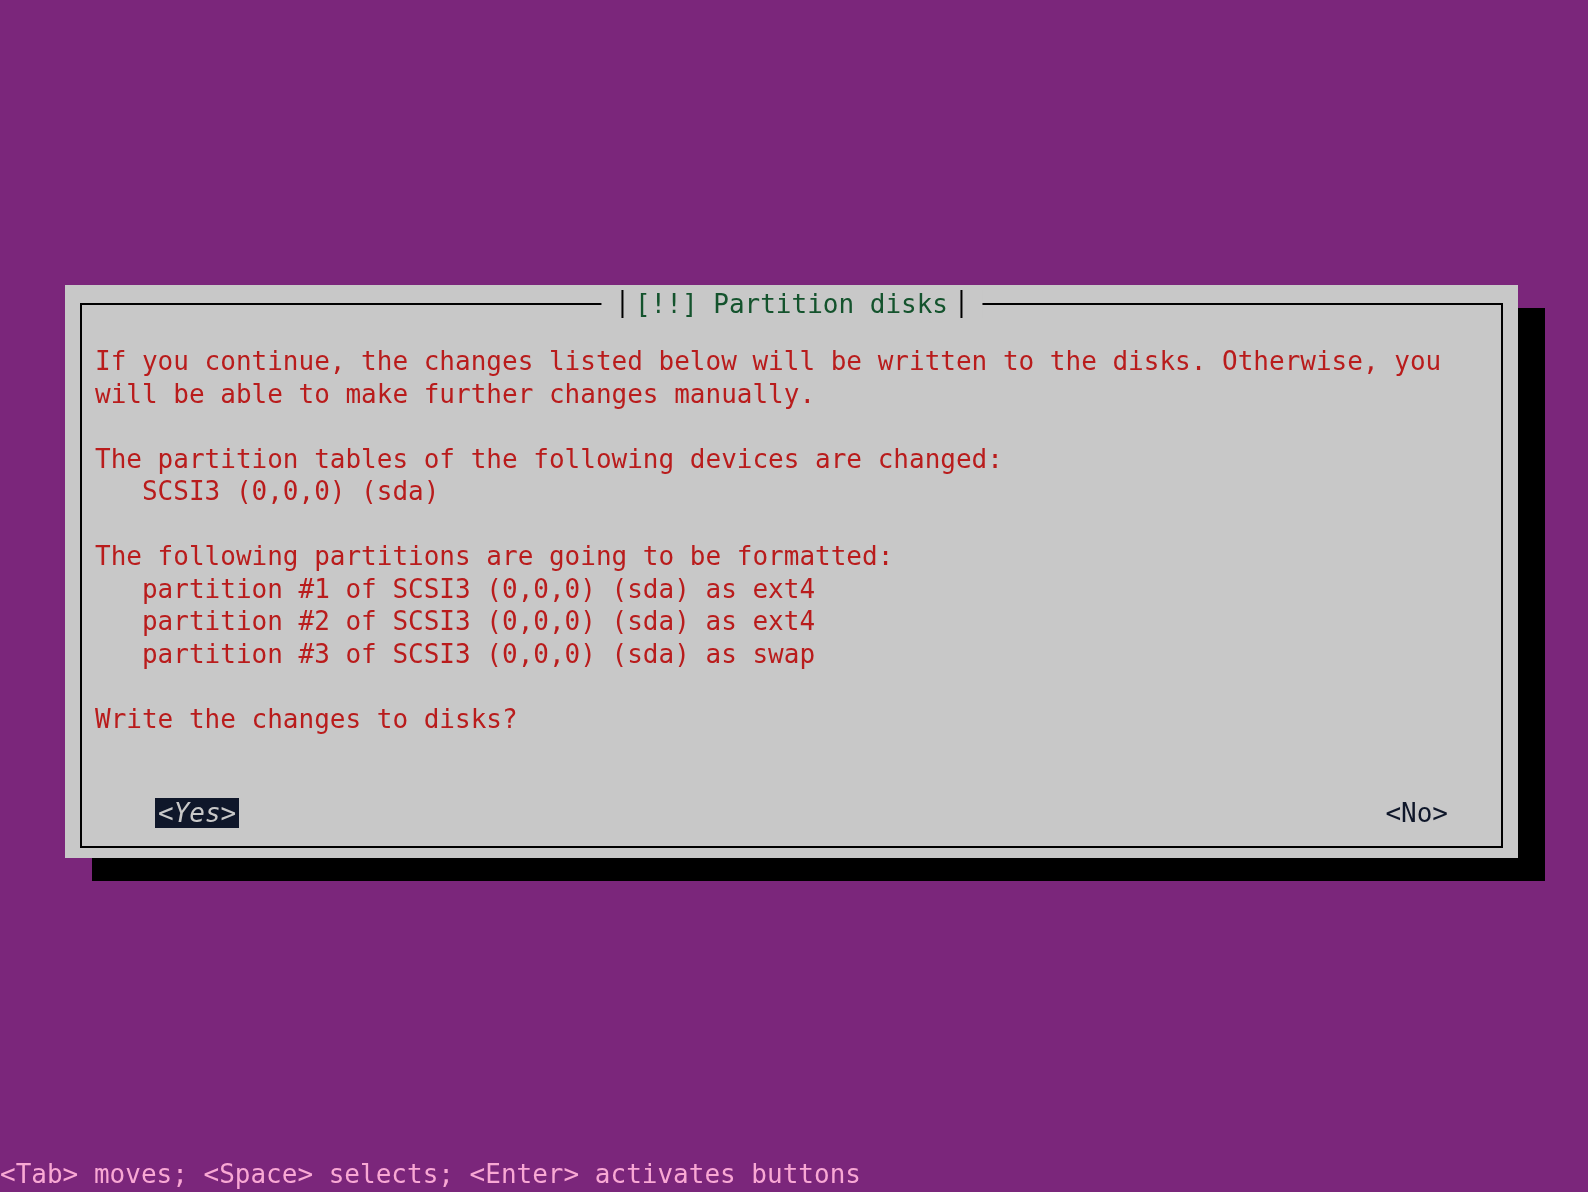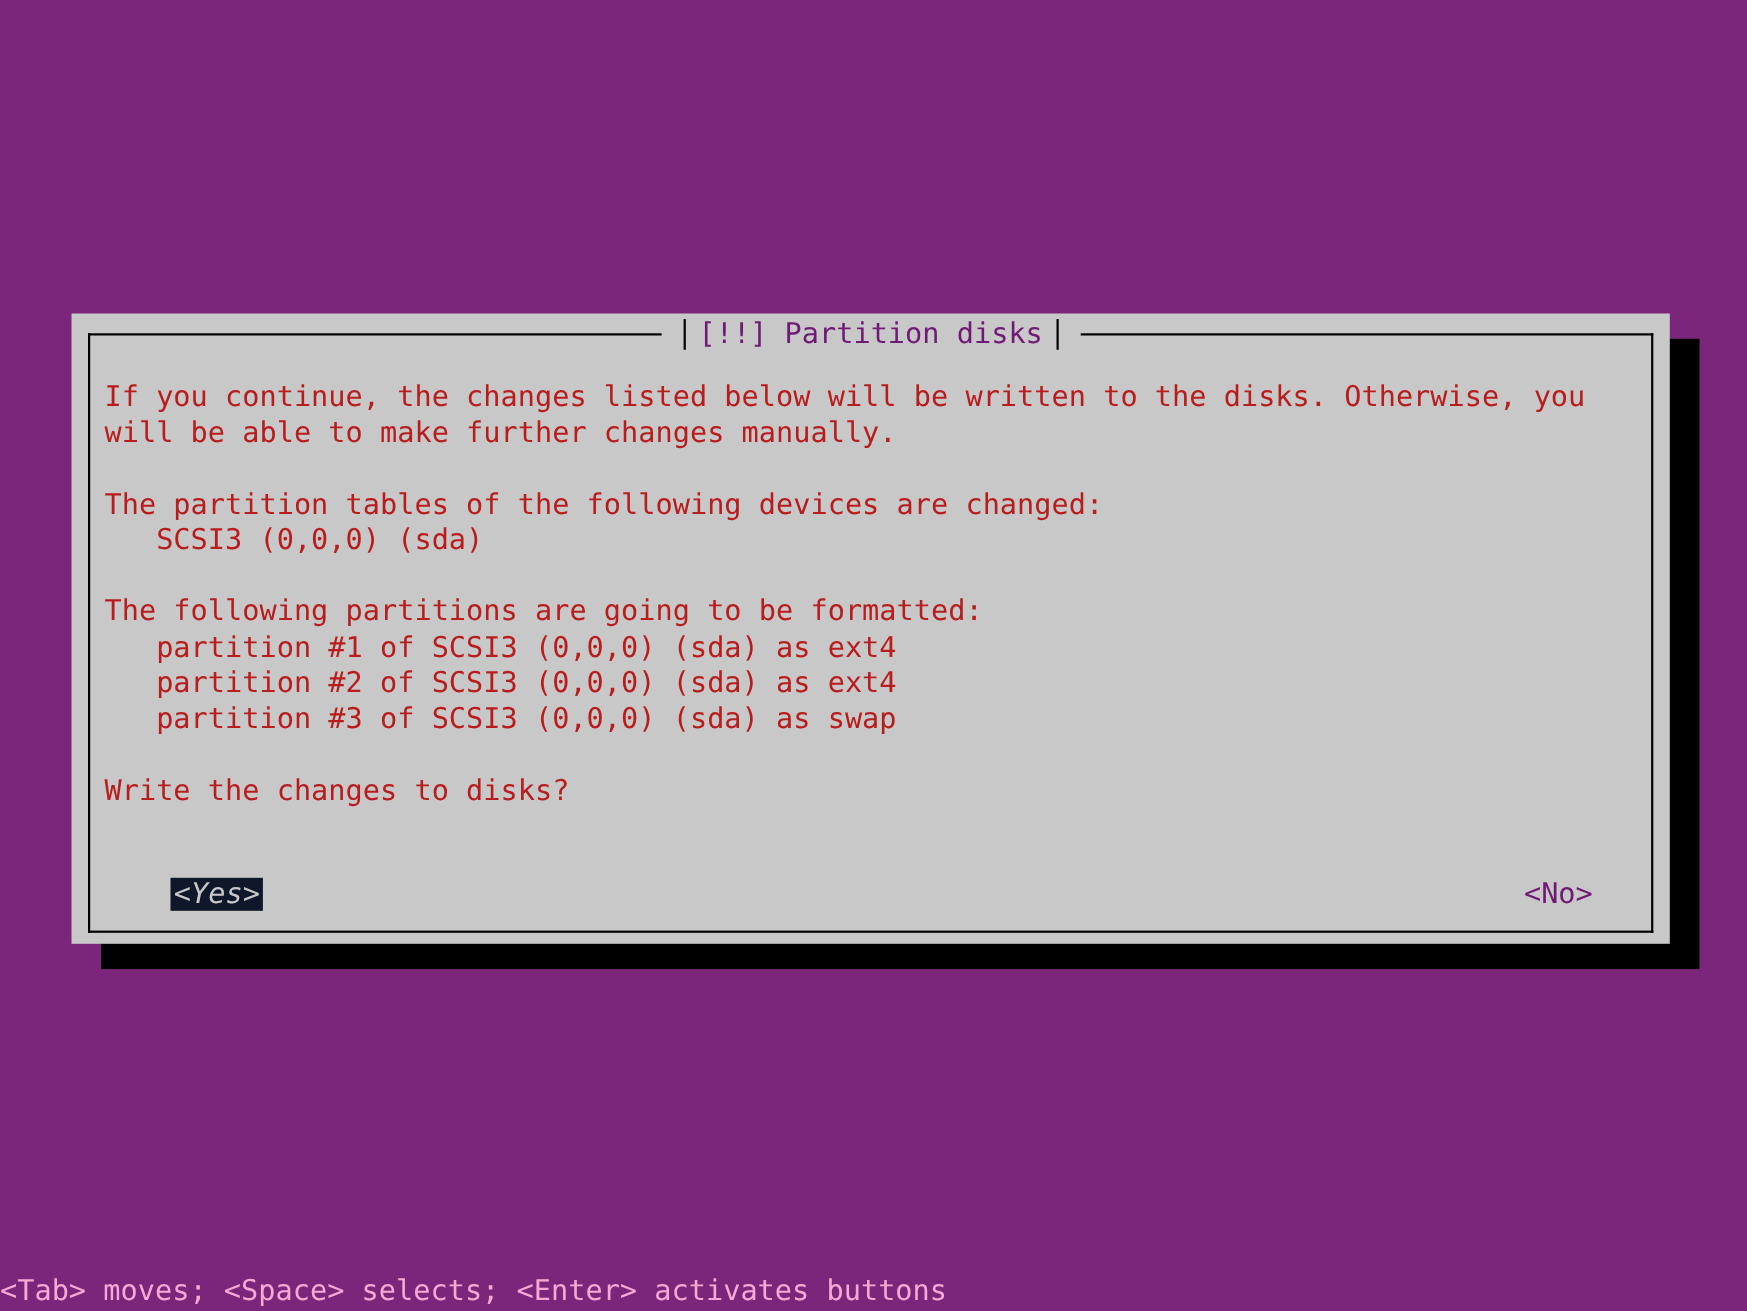--- a/index.html
+++ b/index.html
@@ -76,21 +76,21 @@
       height: 28px;
     }
     .title-line {
       display: inline-block;
       width: 2px;
       height: 28px;
       background: #000000;
       margin: 0 12px;
     }
     .title-text {
-      color: #701a75;
+      color: #14532d;
       white-space: pre;
     }
     .content {
       position: absolute;
       top: 60px;
       left: 30px;
       right: 30px;
       color: #b91c1c;
       white-space: pre-wrap;
       line-height: 1.25;
@@ -109,21 +109,21 @@
       align-items: center;
     }
     .btn-yes {
       background: #0f172a;
       color: #c8c8c8;
       padding: 0 3px;
       margin-left: 60px;
       font-style: italic;
     }
     .btn-no {
-      color: #701a75;
+      color: #0f172a;
       margin-right: 40px;
     }
     .footer {
       position: absolute;
       bottom: 0;
       left: 0;
       right: 0;
       color: #f9a8d4;
       white-space: pre;
       padding-bottom: 3px;

